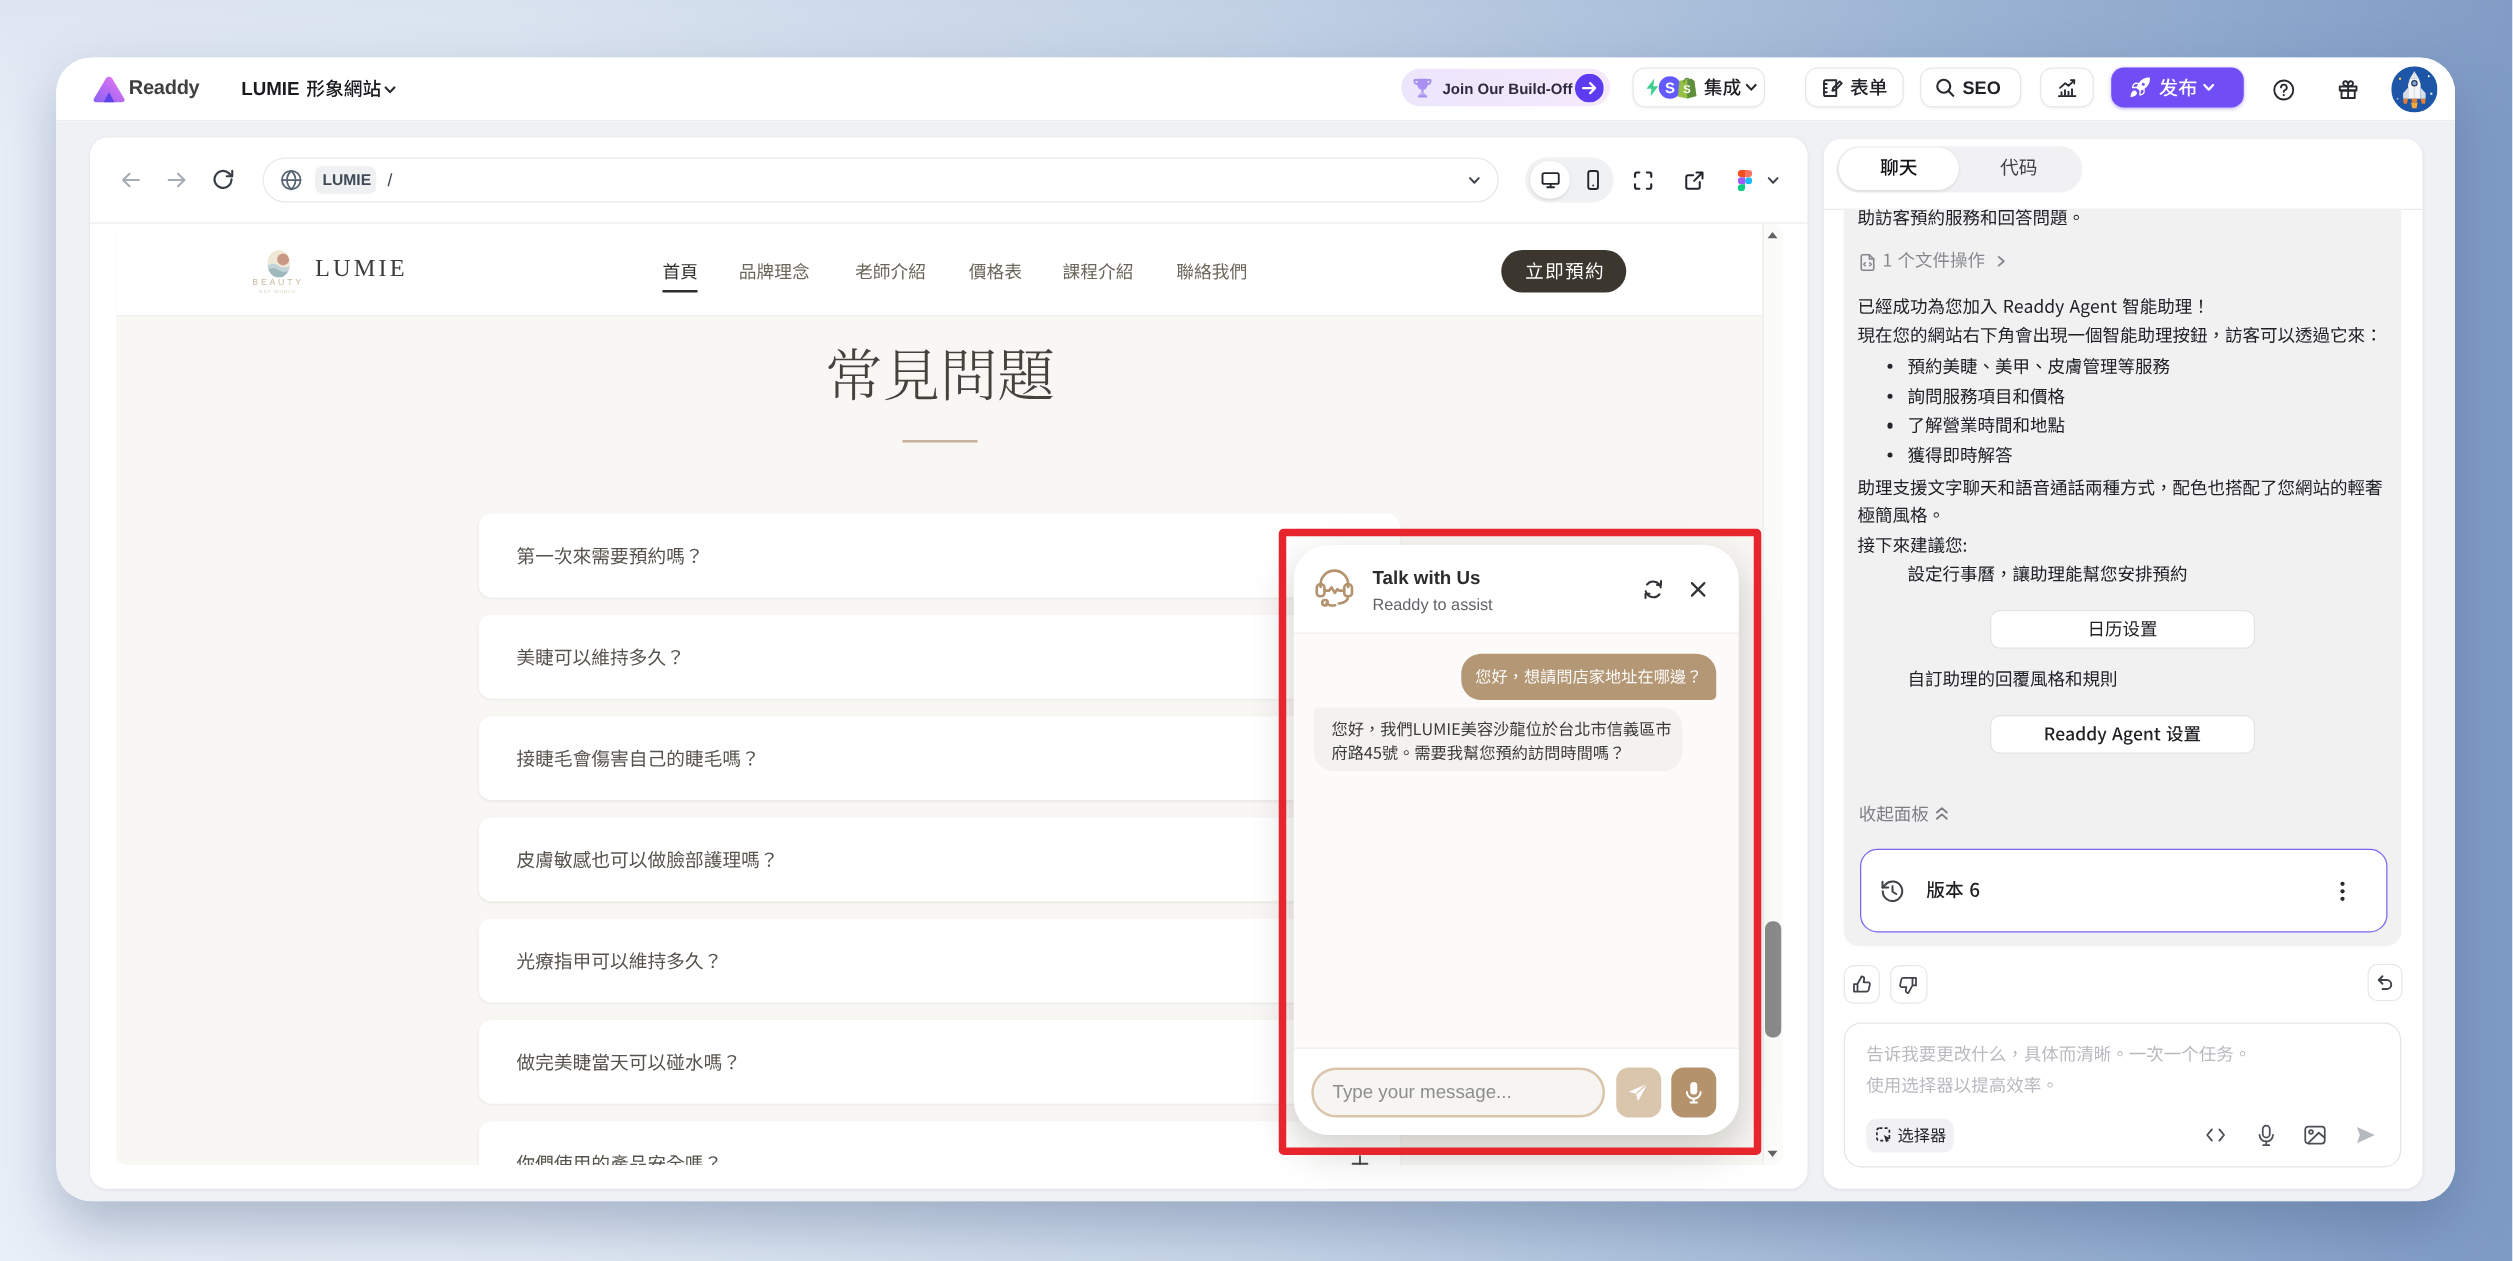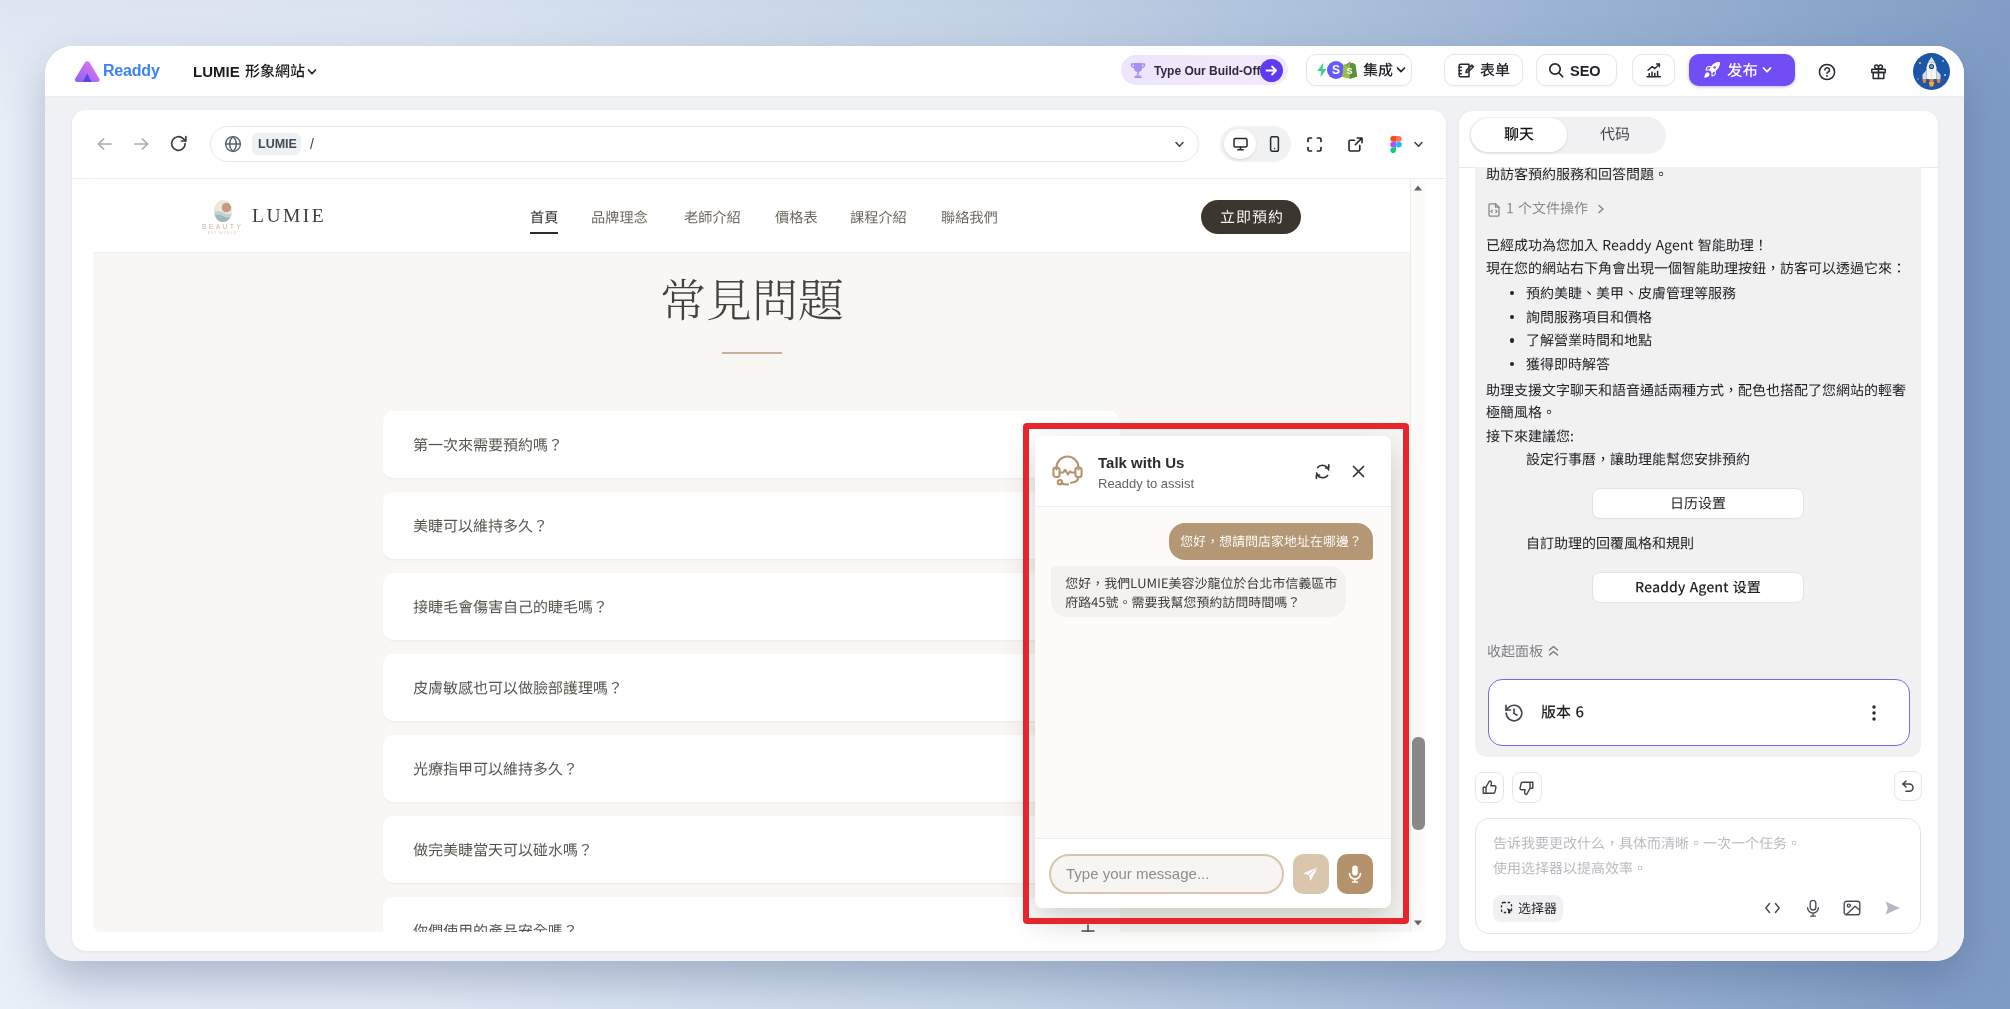--- a/index.html
+++ b/index.html
@@ -279,21 +279,21 @@
 <defs>
       <linearGradient id="lgr" x1="0" y1="1" x2="1" y2="0">
 <stop offset="0" stop-color="#8a63f3"></stop>
         <stop offset=".55" stop-color="#c06df2"></stop>
         <stop offset="1" stop-color="#f381f3"></stop>
       </linearGradient>
     </defs>
 <path d="M10.7 1.8 C12 -0.4 14.5 -0.4 15.8 1.8 L25.2 17.5 C26.4 19.6 25.3 21 22.9 21 L3.6 21 C1.2 21 0.1 19.6 1.3 17.5 Z" fill="url(#lgr)"></path>
 <path d="M13.2 12.5 L17.6 21 L8.8 21 Z" fill="#5b43e8"></path>
   </svg>
-<div style="position:absolute;left:103px;top:62px;font:700 16px 'Liberation Sans',sans-serif;color:#3b82f6;letter-spacing:-.2px">Readdy</div>
+<div style="position:absolute;left:103px;top:62px;font:700 16px 'Liberation Sans',sans-serif;color:#404040;letter-spacing:-.2px">Readdy</div>
 <div style="position:absolute;left:193px;top:63px;font:600 15px 'Liberation Sans',sans-serif;color:#1a1b1f">LUMIE</div>
 <div style="position:absolute;left:245.0px;top:59.4px">
     <svg width="60.0" height="21.7" viewBox="0 0 4000 1448" style="">
       <g fill="#1a1b1f" transform="translate(0,1160) scale(1,-1)">
         <use href="#g0" x="0"></use>
         <use href="#g1" x="1000"></use>
         <use href="#g2" x="2000"></use>
         <use href="#g3" x="3000"></use>
       </g>
     </svg>
@@ -302,21 +302,21 @@
     <path d="M2.5 4 6 7.7 9.5 4" stroke="#272a30" stroke-width="1.7" stroke-linecap="round" stroke-linejoin="round"></path>
   </svg>
 <div style="position:absolute;left:1121px;top:55px;width:167px;height:30px;border-radius:15px;background:linear-gradient(90deg,#ece5fc,#f5e9fc)"></div>
 <svg style="position:absolute;left:1127px;top:59px;" width="22" height="22" viewBox="0 0 22 22" fill="none">
 <path d="M7 4h8v5a4 4 0 0 1-8 0Z" fill="#a98ef3"></path>
 <path d="M7 5H4.6a2.6 2.6 0 0 0 2.5 3.4M15 5h2.4a2.6 2.6 0 0 1-2.5 3.4" stroke="#a490ee" stroke-width="1.5" stroke-linecap="round" stroke-linejoin="round"></path>
 <path d="M11 13v2.2" stroke="#9f8bf0" stroke-width="1.6"></path>
 <path d="M8.2 17.5c0-1.3 1.2-2.3 2.8-2.3s2.8 1 2.8 2.3Z" fill="#bfaaf5"></path>
 <rect x="7.2" y="17.2" width="7.6" height="1.8" rx=".9" fill="#a490ee"></rect>
   </svg>
-<div style="position:absolute;left:1154px;top:64px;font:700 12px 'Liberation Sans',sans-serif;color:#2e2a40">Type Our Build-Off</div>
+<div style="position:absolute;left:1154px;top:64px;font:700 12px 'Liberation Sans',sans-serif;color:#2e2a40">Join Our Build-Off</div>
 <svg style="position:absolute;left:1260px;top:59px;" width="23" height="23" viewBox="0 0 23 23" fill="none">
     <circle cx="11.5" cy="11.5" r="11.5" fill="#5c3bf1"></circle>
     <path d="M6.5 11.5h9.4m-3.8-4 4 4-4 4" stroke="#fff" stroke-width="1.8" stroke-linecap="round" stroke-linejoin="round"></path>
   </svg>
 <div style="position:absolute;left:1306px;top:54px;width:106px;height:32px;background:#fff;border:1px solid #e6e7ea;border-radius:10px;box-shadow:0 1px 2px rgba(16,24,40,.04)"></div>
 <svg style="position:absolute;left:1313px;top:61px;" width="18" height="18" viewBox="0 0 18 18" fill="none">
     <path d="M10.4 1.8 4.2 10h4l-.8 6.2L13.6 8h-4Z" fill="#3ecf8e"></path>
   </svg>
 <svg style="position:absolute;left:1326px;top:60px;" width="20" height="20" viewBox="0 0 20 20" fill="none">
     <circle cx="10" cy="10" r="9" fill="#635bff"></circle>
@@ -719,21 +719,21 @@
     </svg>
     <div style="position:absolute;left:1317px;top:0;width:16px;height:753px;background:#fbfbfa;border-left:1px solid #ebebea"></div>
     <svg style="position:absolute;left:1320px;top:5px;" width="10" height="8" viewBox="0 0 10 8" fill="none">
       <path d="M5 1.5 9 6.5H1Z" fill="#636363"></path>
     </svg>
     <svg style="position:absolute;left:1320px;top:740px;" width="10" height="8" viewBox="0 0 10 8" fill="none">
       <path d="M1 1.5h8L5 6.5Z" fill="#636363"></path>
     </svg>
     <div style="position:absolute;left:1318.5px;top:558px;width:13px;height:93px;border-radius:6px;background:#8a8a8a"></div>
   </div>
-<div style="position:absolute;left:1035px;top:436px;width:356px;height:472px;border-radius:8px;background:#fcfbf9;box-shadow:0 12px 32px rgba(40,35,25,.22);overflow:hidden">
+<div style="position:absolute;left:1035px;top:436px;width:356px;height:472px;border-radius:28px;background:#fcfbf9;box-shadow:0 12px 32px rgba(40,35,25,.22);overflow:hidden">
     <div style="position:absolute;left:0;top:0;width:356px;height:71px;background:#fff;border-bottom:1px solid #f0eee9"></div>
     <svg style="position:absolute;left:15px;top:17px;" width="35" height="36" viewBox="0 0 35 36" fill="none">
       <path d="M6.5 16.5v-2a11 11 0 0 1 22 0v2" stroke="#b3946f" stroke-width="2.1" stroke-linecap="round" stroke-linejoin="round"></path>
 <rect x="3.4" y="14.5" width="6.2" height="9.5" rx="2.6" stroke="#b3946f" stroke-width="2.1" stroke-linecap="round" stroke-linejoin="round"></rect>
 <rect x="25.4" y="14.5" width="6.2" height="9.5" rx="2.6" stroke="#b3946f" stroke-width="2.1" stroke-linecap="round" stroke-linejoin="round"></rect>
 <path d="M9.6 19.5h3.6l2-2.6 2.6 4.4 2.2-3 1.4 1.2h3.8" stroke="#b3946f" stroke-width="2.1" stroke-linecap="round" stroke-linejoin="round"></path>
 <path d="M28.4 24c0 3.4-3.2 5.4-7.4 5.8" stroke="#b3946f" stroke-width="2.1" stroke-linecap="round" stroke-linejoin="round"></path>
 <path d="M18.2 31.2a8 8 0 0 1-7-1.4" stroke="#b3946f" stroke-width="2.1" stroke-linecap="round" stroke-linejoin="round"></path>
       <circle cx="10" cy="29.2" r="2.2" stroke="#b3946f" stroke-width="2.1" stroke-linecap="round" stroke-linejoin="round"></circle>
     </svg>

